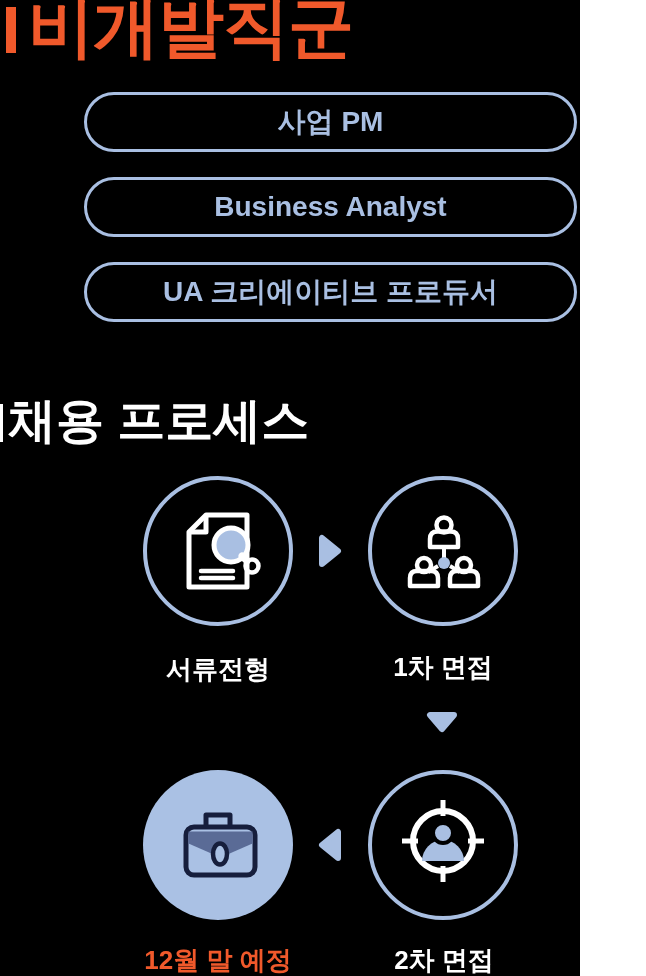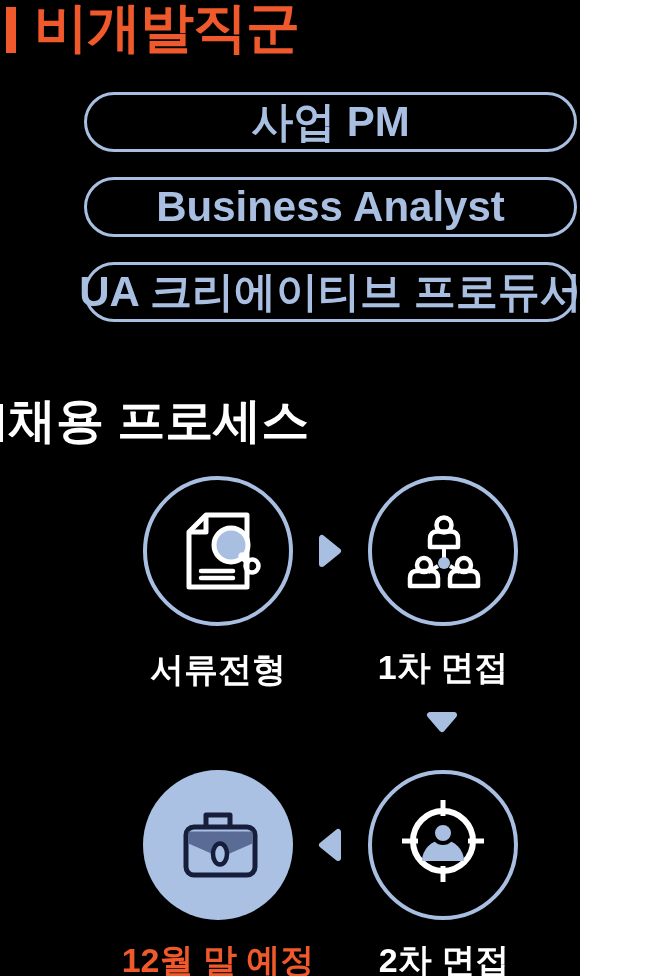--- a/index.html
+++ b/index.html
@@ -12,42 +12,42 @@
     --bg:#000000;
   }
   html,body{margin:0;padding:0;background:#000;}
   .canvas{
     position:relative;width:646px;height:976px;background:var(--bg);
     overflow:hidden;font-family:"Liberation Sans","DejaVu Sans",sans-serif;
     font-weight:bold;
   }
   .side-band{position:absolute;right:0;top:0;width:66px;height:976px;background:var(--white);}
   .title-marker{position:absolute;left:6px;top:7px;width:10px;height:46px;background:var(--orange);}
-  .title-text{position:absolute;left:34px;top:1px;font-size:54px;line-height:52px;color:var(--orange);letter-spacing:-1px;white-space:nowrap;}
+  .title-text{position:absolute;left:28px;top:1px;font-size:66px;line-height:52px;color:var(--orange);letter-spacing:-1px;white-space:nowrap;}
   .pill{
     position:absolute;left:84px;width:493px;height:60px;box-sizing:border-box;
     border:3px solid var(--blue);border-radius:31px;
     display:flex;align-items:center;justify-content:center;
-    color:var(--blue);font-size:42px;white-space:nowrap;
+    color:var(--blue);font-size:28px;white-space:nowrap;
   }
   .pill-1{top:92px;}
   .pill-2{top:177px;}
   .pill-3{top:262px;}
   .heading-marker{position:absolute;left:0;top:404px;width:3px;height:38px;background:var(--white);}
   .heading-text{position:absolute;left:8px;top:399px;font-size:48px;line-height:44px;color:var(--white);white-space:nowrap;}
   .circle{position:absolute;width:150px;height:150px;border-radius:50%;box-sizing:border-box;}
   .circle.ring{border:4px solid var(--blue);}
   .circle.filled{background:var(--fillblue);}
   .c1{left:143px;top:476px;}
   .c2{left:368px;top:476px;}
   .c3{left:368px;top:770px;}
   .c4{left:143px;top:770px;}
   .circle svg{position:absolute;left:-4px;top:-4px;}
   .circle.filled svg{left:0;top:0;}
-  .step-label{position:absolute;width:220px;text-align:center;font-size:34px;line-height:38px;color:var(--white);white-space:nowrap;}
+  .step-label{position:absolute;width:220px;text-align:center;font-size:26px;line-height:38px;color:var(--white);white-space:nowrap;}
   .label-1{left:108px;top:650px;}
   .label-2{left:333px;top:648px;}
   .label-3{left:334px;top:941px;}
   .label-4{left:108px;top:941px;color:var(--orange);}
   .arrow{position:absolute;}
   .arrow-right{left:317px;top:532px;}
   .arrow-down{left:424px;top:710px;}
   .arrow-left{left:317px;top:826px;}
 </style>
 </head>

